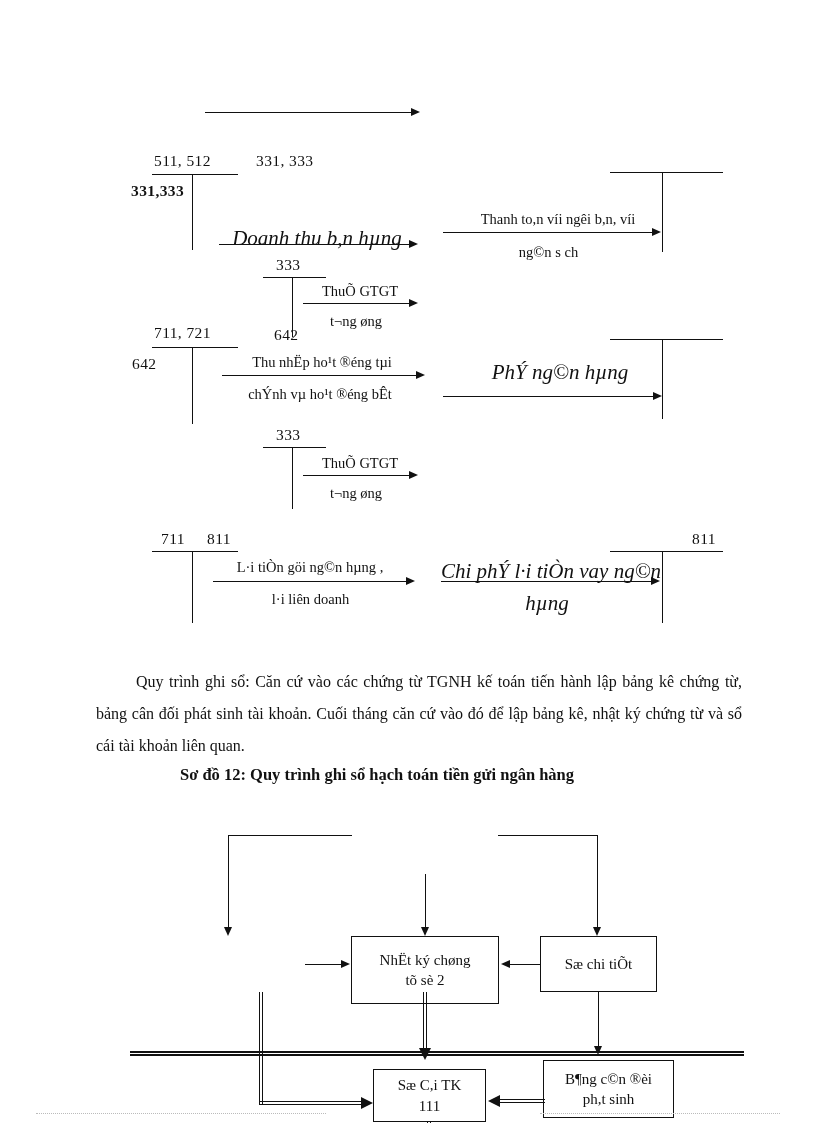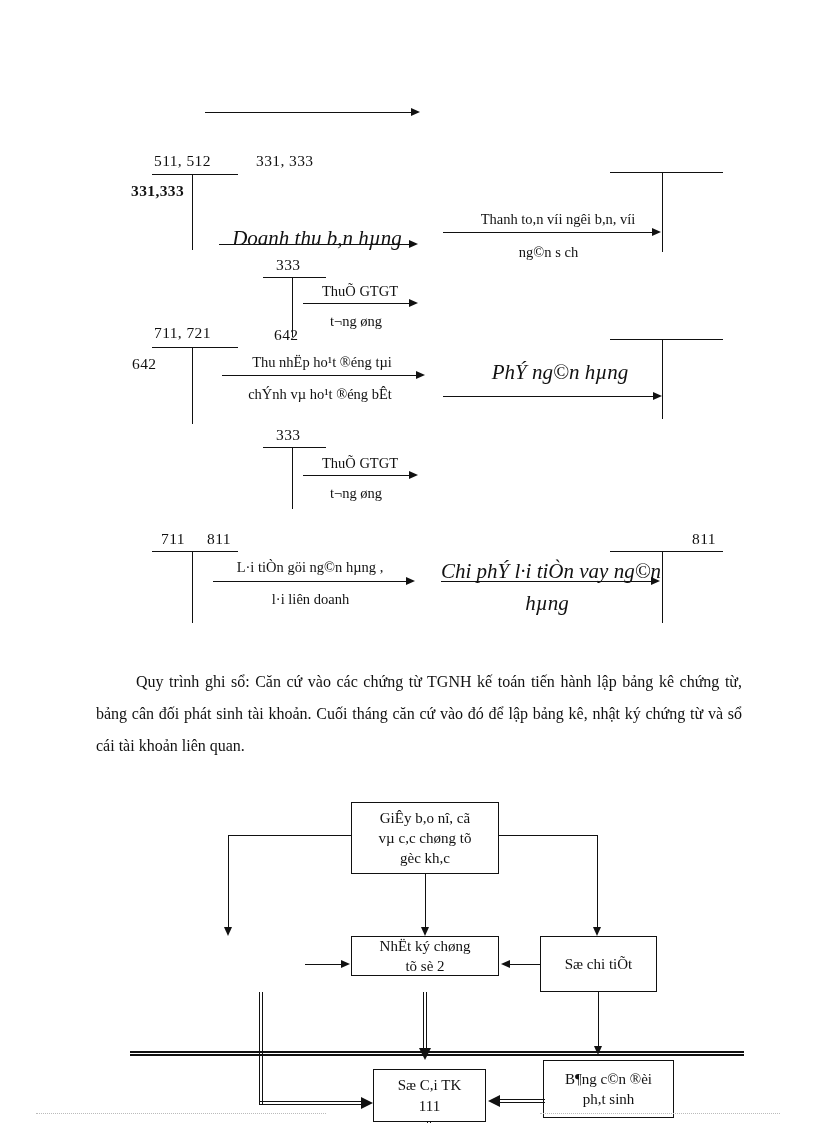--- a/index.html
+++ b/index.html
@@ -253,44 +253,38 @@
     <div class="acct-label" style="left:692px;top:530px;">811</div>
 
     <div class="flow-text ital" style="left:441px;top:559px;width:216px;">Chi phÝ l·i tiÒn vay ng©n</div>
     <div class="arrow-line" style="left:441px;top:581px;width:212px;"></div>
     <div class="arrow-head-r" style="left:651px;top:576.5px;"></div>
     <div class="flow-text ital" style="left:441px;top:591px;width:212px;">hµng</div>
   </div>
 
   <div class="para" style="left:96px;top:666px;width:646px;">Quy trình ghi sổ: Căn cứ vào các chứng từ TGNH kế toán tiến hành lập bảng kê chứng từ, bảng cân đối phát sinh tài khoản. Cuối tháng căn cứ vào đó để lập bảng kê, nhật ký chứng từ và sổ cái tài khoản liên quan.</div>
 
+  <div class="caption" style="left:180px;top:765px;">Sơ đồ 12: Quy trình ghi sổ hạch toán tiền gửi ngân hàng</div>
 
   <div class="abs" style="left:0;top:0;width:816px;height:1123px;">
 
-    <div class="fbox" style="left:351px;top:802px;width:148px;height:72px;">
-      <div>
-        <span>GiÊy b,o nî, cã</span>
-        <span>vµ  c,c chøng tõ</span>
-        <span>gèc kh,c</span>
-      </div>
-    </div>
 
     <div class="conn-h" style="left:228px;top:835px;width:124px;"></div>
     <div class="conn-v" style="left:228px;top:835px;height:94px;"></div>
     <div class="arrow-head-d" style="left:223.5px;top:927px;"></div>
 
     <div class="conn-h" style="left:498px;top:835px;width:99px;"></div>
     <div class="conn-v" style="left:597px;top:835px;height:94px;"></div>
     <div class="arrow-head-d" style="left:592.5px;top:927px;"></div>
 
     <div class="conn-v" style="left:425px;top:874px;height:55px;"></div>
     <div class="arrow-head-d" style="left:420.5px;top:927px;"></div>
 
 
-    <div class="fbox" style="left:351px;top:936px;width:148px;height:40px;">
+    <div class="fbox" style="left:351px;top:936px;width:148px;height:68px;">
       <div>
         <span>NhËt ký chøng</span>
         <span>tõ sè 2</span>
       </div>
     </div>
 
     <div class="fbox" style="left:540px;top:936px;width:117px;height:56px;">
       <div>
         <span>Sæ  chi tiÕt</span>
       </div>

